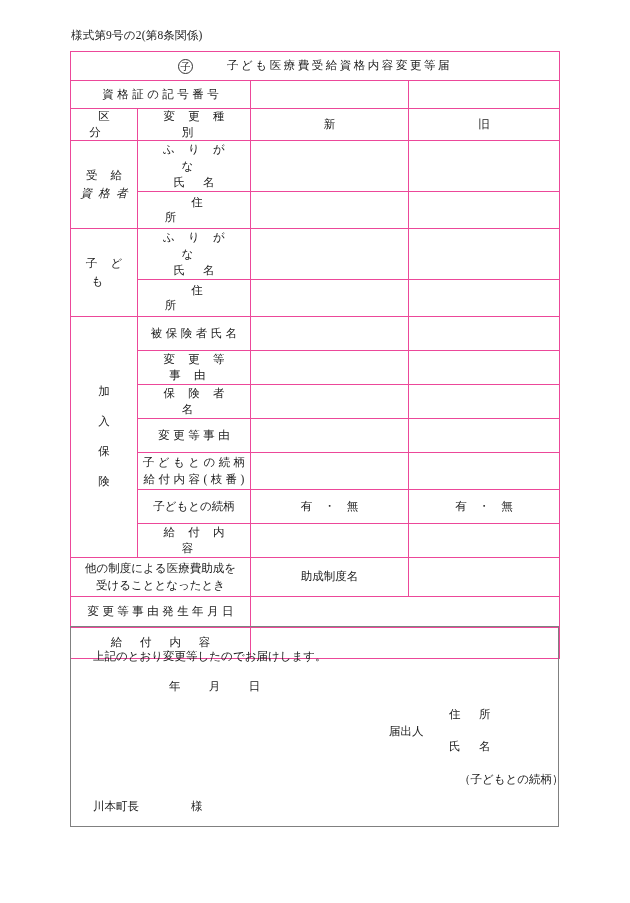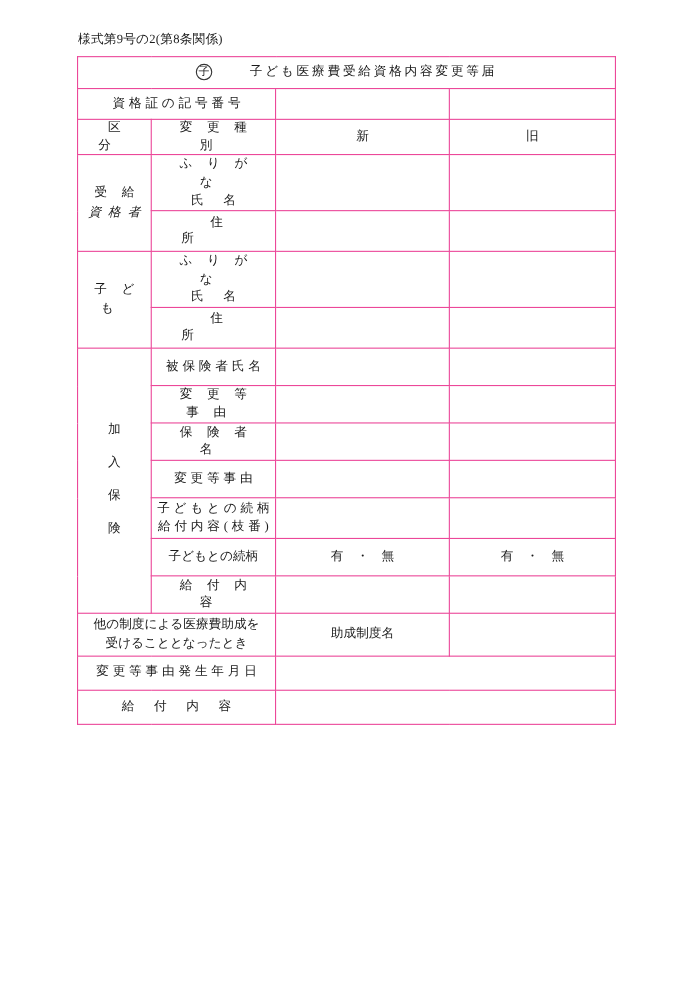--- a/index.html
+++ b/index.html
@@ -292,14 +292,35 @@
       <tr>
         <td colspan="2" style="height:30px">
           <span class="cell-in spread-xwide">給付内容</span>
         </td>
         <td colspan="2"></td>
       </tr>
 
     </tbody>
   </table>
 
+  <div class="decl-box">
+    <div class="decl-line d-statement">上記のとおり変更等したのでお届けします。</div>
+
+    <div class="decl-line d-date">
+      <span>年</span>
+      <span>月</span>
+      <span>日</span>
+    </div>
+
+    <div class="decl-line d-submitter">届出人</div>
+
+    <div class="decl-line d-address">住　所</div>
+
+    <div class="decl-line d-name">氏　名</div>
+
+    <div class="decl-line d-relation">（子どもとの続柄）</div>
+
+    <div class="decl-line d-mayor">
+      <span>川本町長</span><span class="sama">様</span>
+    </div>
+  </div>
 
 </div>
 
 </body></html>

